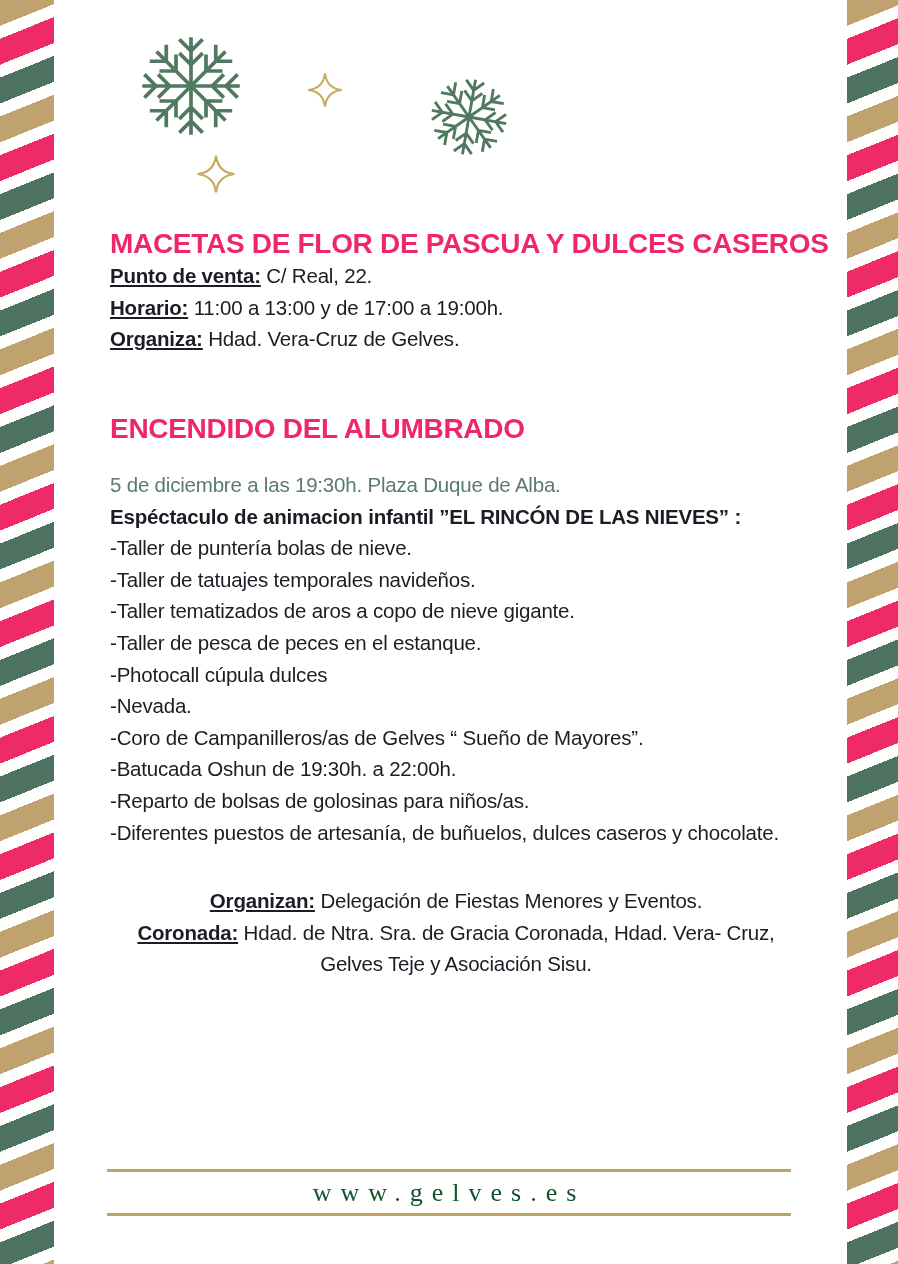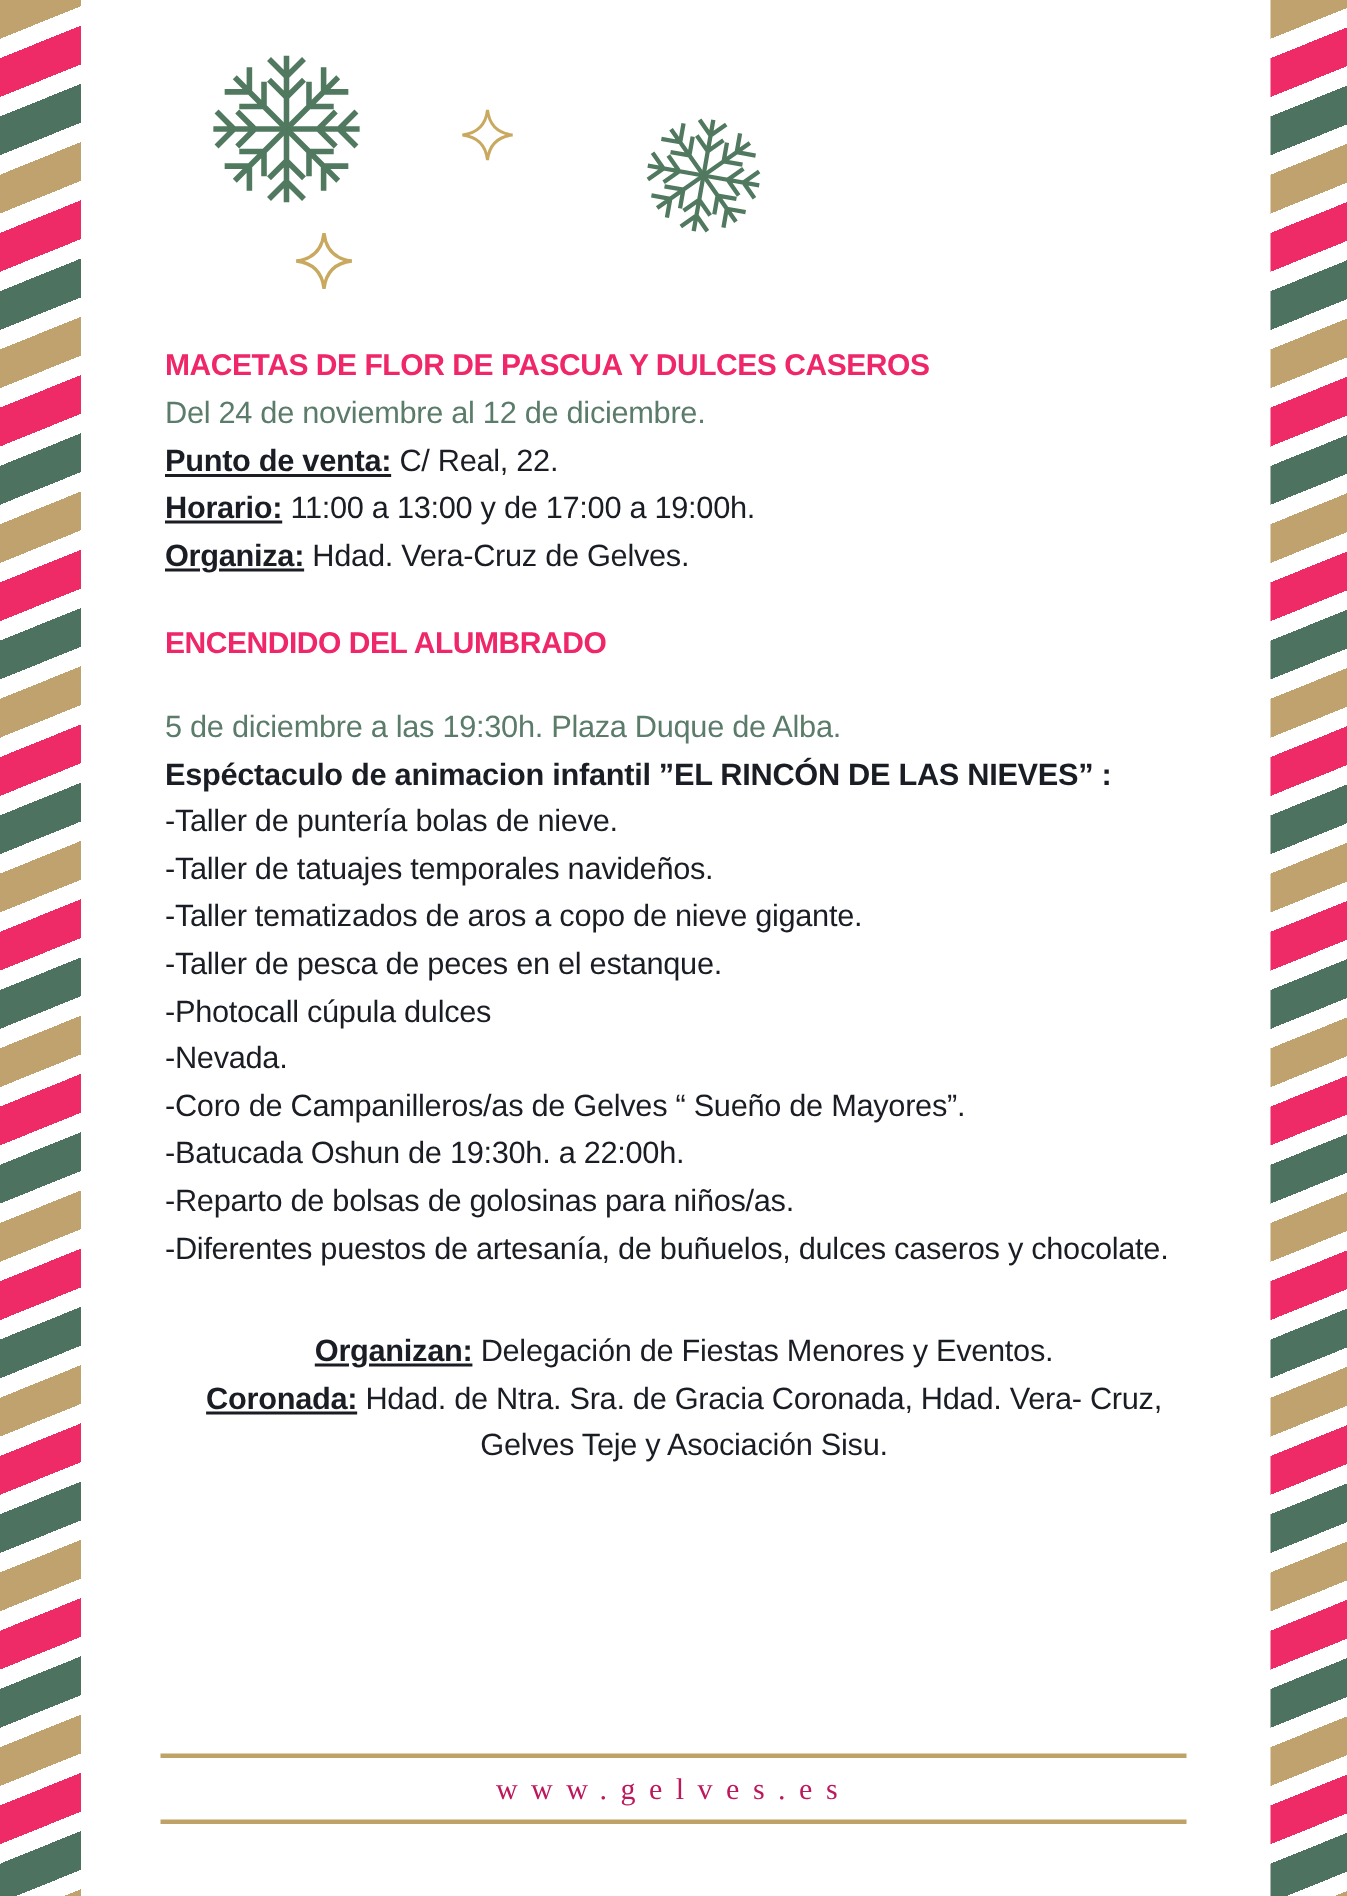--- a/index.html
+++ b/index.html
@@ -24,21 +24,21 @@
   
   .deco{position:absolute;}
   .snow-big{left:138px;top:33px;width:106px;height:106px;}
   .snow-small{left:428px;top:76px;width:82px;height:82px;transform:rotate(10deg);}
   .star-1{left:306px;top:71px;width:38px;height:38px;}
   .star-2{left:195px;top:153px;width:42px;height:42px;}
 
   
   .h-pink{
     position:absolute;left:110px;margin:0;white-space:nowrap;
-    font-size:20px;font-weight:bold;letter-spacing:-0.3px;
+    font-size:28px;font-weight:bold;letter-spacing:-0.3px;
     color:#ef2769;line-height:32px;
   }
   .block{
     position:absolute;left:110px;width:692px;
     font-size:20.5px;line-height:31.6px;color:#1a1d24;letter-spacing:-0.2px;
   }
   .date{color:#5b7c6a;}
   .bold{font-weight:bold;}
   b{font-weight:bold;text-decoration:underline;}
   .h1-1{top:228px;}
@@ -47,21 +47,21 @@
   .body-2{top:469px;}
   .credits{top:885px;text-align:center;}
 
   
   .frule{position:absolute;left:107px;width:684px;height:3px;background:#bfa268;}
   .frule-top{top:1169px;}
   .frule-bottom{top:1213px;}
   .furl{
     position:absolute;left:107px;width:684px;top:1176px;height:34px;
     text-align:center;font-family:"Liberation Serif",serif;
-    font-size:20px;letter-spacing:9px;color:#be185d;line-height:34px;
+    font-size:26px;letter-spacing:9px;color:#14532d;line-height:34px;
   }
 </style>
 </head>
 <body>
 
 <div class="page">
 
   <div class="stripe stripe-left"></div>
   <div class="stripe stripe-right"></div>
 
@@ -92,21 +92,20 @@
     </svg>
   <svg class="deco snow-small" viewBox="-50 -50 100 100">
       <use href="#sf"></use>
     </svg>
   <svg class="deco star-2" viewBox="-25 -25 50 50">
       <use href="#sparkle"></use>
     </svg>
 
   <h1 class="h-pink h1-1">MACETAS DE FLOR DE PASCUA Y DULCES CASEROS</h1>
   <div class="block body-1">
-    <div class="date">Del 24 de noviembre al 12 de diciembre.</div>
     <div><b>Punto de venta:</b><span> C/ Real, 22.</span></div>
     <div><b>Horario:</b><span> 11:00 a 13:00 y de 17:00 a 19:00h.</span></div>
     <div><b>Organiza:</b><span> Hdad. Vera-Cruz de Gelves.</span></div>
   </div>
 
   <h1 class="h-pink h1-2">ENCENDIDO DEL ALUMBRADO</h1>
   <div class="block body-2">
     <div class="date">5 de diciembre a las 19:30h. Plaza Duque de Alba.</div>
     <div class="bold">Espéctaculo de animacion infantil ”EL RINCÓN DE LAS NIEVES” :</div>
     <div>-Taller de puntería bolas de nieve.</div>

